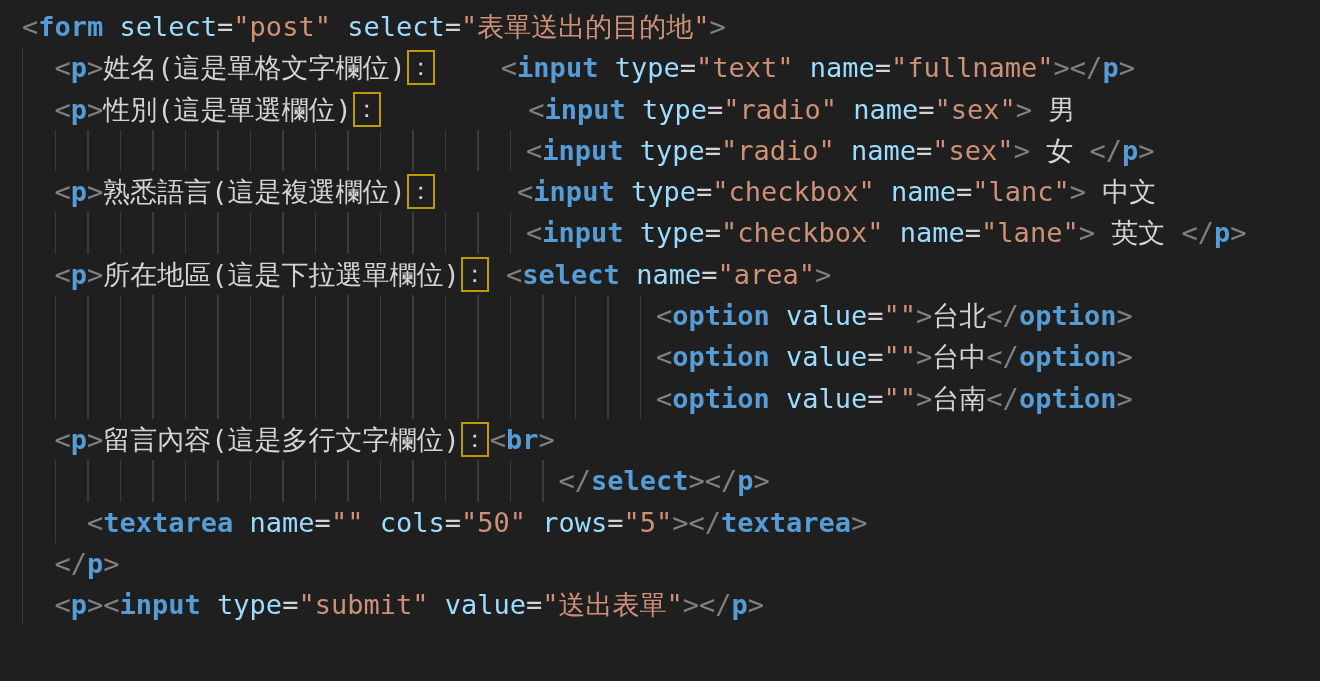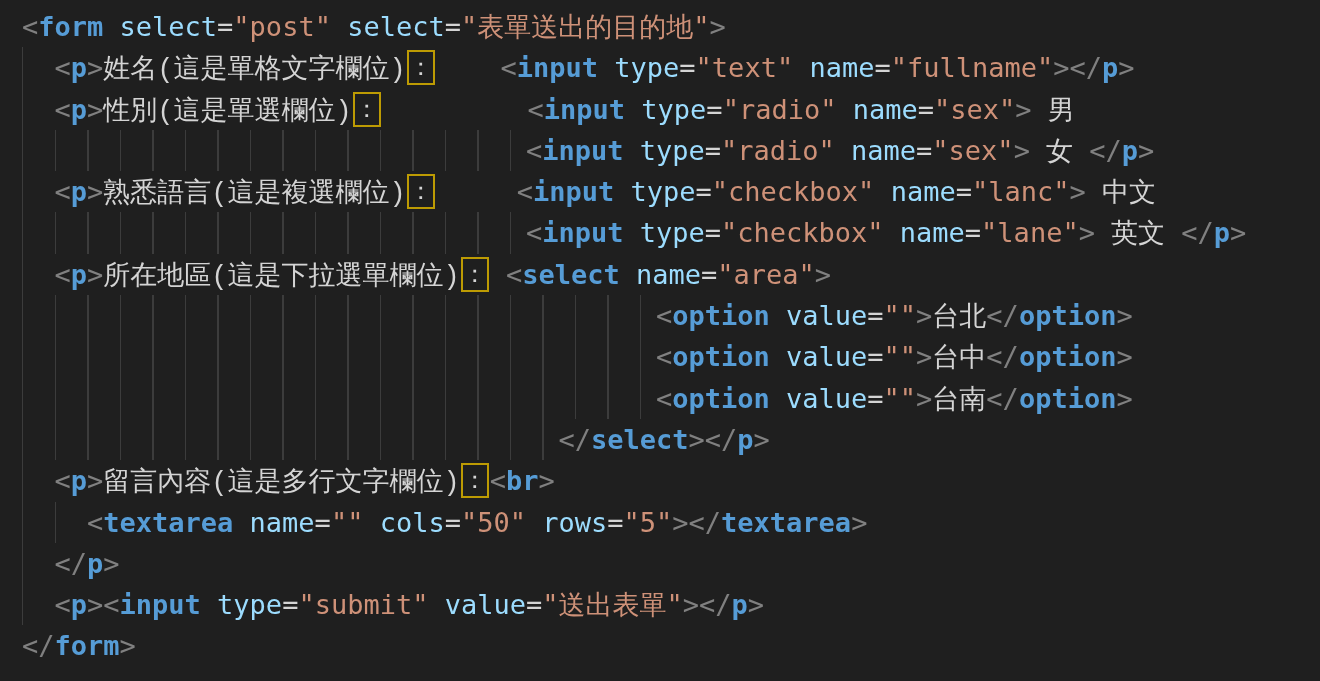--- a/index.html
+++ b/index.html
@@ -29,21 +29,21 @@
       to right,
       var(--guide) 0px, var(--guide) 1.5px,
       transparent 1.5px, transparent 2ch
     );
   }
   .tok-punct{color:var(--punct);}
   .tok-tag{color:var(--tag);font-weight:bold;}
   .tok-attr{color:var(--attr);}
   .tok-eq{color:var(--eq);}
   .tok-str{color:var(--str);}
-  .tok-text{color:var(--text);font-family:Liberation Mono, monospace;}
+  .tok-text{color:var(--text);}
   .tok-box{
     color:var(--text);
     display:inline-block;
     border:2px solid var(--boxborder);
     height:35px;
     line-height:31px;
     min-width:1.6ch;
     text-align:center;
     vertical-align:top;
     position:relative;
@@ -59,19 +59,18 @@
     <div class="line"><span class="tok-punct">&lt;</span><span class="tok-tag">form</span><span class="tok-attr"> select</span><span class="tok-eq">=</span><span class="tok-str">"post"</span><span class="tok-attr"> select</span><span class="tok-eq">=</span><span class="tok-str">"表單送出的目的地"</span><span class="tok-punct">&gt;</span></div>
     <div class="line"><span class="indent" style="width: 2ch;"></span><span class="tok-punct">&lt;</span><span class="tok-tag">p</span><span class="tok-punct">&gt;</span><span class="tok-text">姓名(這是單格文字欄位)</span><span class="tok-box">：</span><span class="tok-text">    </span><span class="tok-punct">&lt;</span><span class="tok-tag">input</span><span class="tok-attr"> type</span><span class="tok-eq">=</span><span class="tok-str">"text"</span><span class="tok-attr"> name</span><span class="tok-eq">=</span><span class="tok-str">"fullname"</span><span class="tok-punct">&gt;</span><span class="tok-punct">&lt;/</span><span class="tok-tag">p</span><span class="tok-punct">&gt;</span></div>
     <div class="line"><span class="indent" style="width: 2ch;"></span><span class="tok-punct">&lt;</span><span class="tok-tag">p</span><span class="tok-punct">&gt;</span><span class="tok-text">性別(這是單選欄位)</span><span class="tok-box">：</span><span class="tok-text">         </span><span class="tok-punct">&lt;</span><span class="tok-tag">input</span><span class="tok-attr"> type</span><span class="tok-eq">=</span><span class="tok-str">"radio"</span><span class="tok-attr"> name</span><span class="tok-eq">=</span><span class="tok-str">"sex"</span><span class="tok-punct">&gt;</span><span class="tok-text"> 男</span></div>
     <div class="line"><span class="indent" style="width: 31ch;"></span><span class="tok-punct">&lt;</span><span class="tok-tag">input</span><span class="tok-attr"> type</span><span class="tok-eq">=</span><span class="tok-str">"radio"</span><span class="tok-attr"> name</span><span class="tok-eq">=</span><span class="tok-str">"sex"</span><span class="tok-punct">&gt;</span><span class="tok-text"> 女 </span><span class="tok-punct">&lt;/</span><span class="tok-tag">p</span><span class="tok-punct">&gt;</span></div>
     <div class="line"><span class="indent" style="width: 2ch;"></span><span class="tok-punct">&lt;</span><span class="tok-tag">p</span><span class="tok-punct">&gt;</span><span class="tok-text">熟悉語言(這是複選欄位)</span><span class="tok-box">：</span><span class="tok-text">     </span><span class="tok-punct">&lt;</span><span class="tok-tag">input</span><span class="tok-attr"> type</span><span class="tok-eq">=</span><span class="tok-str">"checkbox"</span><span class="tok-attr"> name</span><span class="tok-eq">=</span><span class="tok-str">"lanc"</span><span class="tok-punct">&gt;</span><span class="tok-text"> 中文</span></div>
     <div class="line"><span class="indent" style="width: 31ch;"></span><span class="tok-punct">&lt;</span><span class="tok-tag">input</span><span class="tok-attr"> type</span><span class="tok-eq">=</span><span class="tok-str">"checkbox"</span><span class="tok-attr"> name</span><span class="tok-eq">=</span><span class="tok-str">"lane"</span><span class="tok-punct">&gt;</span><span class="tok-text"> 英文 </span><span class="tok-punct">&lt;/</span><span class="tok-tag">p</span><span class="tok-punct">&gt;</span></div>
     <div class="line"><span class="indent" style="width: 2ch;"></span><span class="tok-punct">&lt;</span><span class="tok-tag">p</span><span class="tok-punct">&gt;</span><span class="tok-text">所在地區(這是下拉選單欄位)</span><span class="tok-box">：</span><span class="tok-text"> </span><span class="tok-punct">&lt;</span><span class="tok-tag">select</span><span class="tok-attr"> name</span><span class="tok-eq">=</span><span class="tok-str">"area"</span><span class="tok-punct">&gt;</span></div>
     <div class="line"><span class="indent" style="width: 39ch;"></span><span class="tok-punct">&lt;</span><span class="tok-tag">option</span><span class="tok-attr"> value</span><span class="tok-eq">=</span><span class="tok-str">""</span><span class="tok-punct">&gt;</span><span class="tok-text">台北</span><span class="tok-punct">&lt;/</span><span class="tok-tag">option</span><span class="tok-punct">&gt;</span></div>
     <div class="line"><span class="indent" style="width: 39ch;"></span><span class="tok-punct">&lt;</span><span class="tok-tag">option</span><span class="tok-attr"> value</span><span class="tok-eq">=</span><span class="tok-str">""</span><span class="tok-punct">&gt;</span><span class="tok-text">台中</span><span class="tok-punct">&lt;/</span><span class="tok-tag">option</span><span class="tok-punct">&gt;</span></div>
     <div class="line"><span class="indent" style="width: 39ch;"></span><span class="tok-punct">&lt;</span><span class="tok-tag">option</span><span class="tok-attr"> value</span><span class="tok-eq">=</span><span class="tok-str">""</span><span class="tok-punct">&gt;</span><span class="tok-text">台南</span><span class="tok-punct">&lt;/</span><span class="tok-tag">option</span><span class="tok-punct">&gt;</span></div>
+    <div class="line"><span class="indent" style="width: 2ch;"></span><span class="tok-punct">&lt;</span><span class="tok-tag">p</span><span class="tok-punct">&gt;</span><span class="tok-text">留言內容(這是多行文字欄位)</span><span class="tok-box">：</span><span class="tok-punct">&lt;</span><span class="tok-tag">br</span><span class="tok-punct">&gt;</span></div>
     <div class="line"><span class="indent" style="width: 33ch;"></span><span class="tok-punct">&lt;/</span><span class="tok-tag">select</span><span class="tok-punct">&gt;</span><span class="tok-punct">&lt;/</span><span class="tok-tag">p</span><span class="tok-punct">&gt;</span></div>
-    <div class="line"><span class="indent" style="width: 2ch;"></span><span class="tok-punct">&lt;</span><span class="tok-tag">p</span><span class="tok-punct">&gt;</span><span class="tok-text">留言內容(這是多行文字欄位)</span><span class="tok-box">：</span><span class="tok-punct">&lt;</span><span class="tok-tag">br</span><span class="tok-punct">&gt;</span></div>
     <div class="line"><span class="indent" style="width: 4ch;"></span><span class="tok-punct">&lt;</span><span class="tok-tag">textarea</span><span class="tok-attr"> name</span><span class="tok-eq">=</span><span class="tok-str">""</span><span class="tok-attr"> cols</span><span class="tok-eq">=</span><span class="tok-str">"50"</span><span class="tok-attr"> rows</span><span class="tok-eq">=</span><span class="tok-str">"5"</span><span class="tok-punct">&gt;</span><span class="tok-punct">&lt;/</span><span class="tok-tag">textarea</span><span class="tok-punct">&gt;</span></div>
     <div class="line"><span class="indent" style="width: 2ch;"></span><span class="tok-punct">&lt;/</span><span class="tok-tag">p</span><span class="tok-punct">&gt;</span></div>
     <div class="line"><span class="indent" style="width: 2ch;"></span><span class="tok-punct">&lt;</span><span class="tok-tag">p</span><span class="tok-punct">&gt;</span><span class="tok-punct">&lt;</span><span class="tok-tag">input</span><span class="tok-attr"> type</span><span class="tok-eq">=</span><span class="tok-str">"submit"</span><span class="tok-attr"> value</span><span class="tok-eq">=</span><span class="tok-str">"送出表單"</span><span class="tok-punct">&gt;</span><span class="tok-punct">&lt;/</span><span class="tok-tag">p</span><span class="tok-punct">&gt;</span></div>
-    <div class="line"><span class="tok-punct">&lt;/</span><span class="tok-tag">form</span><span class="tok-punct">&gt;</span></div>
   </div>
 
 </body></html>

